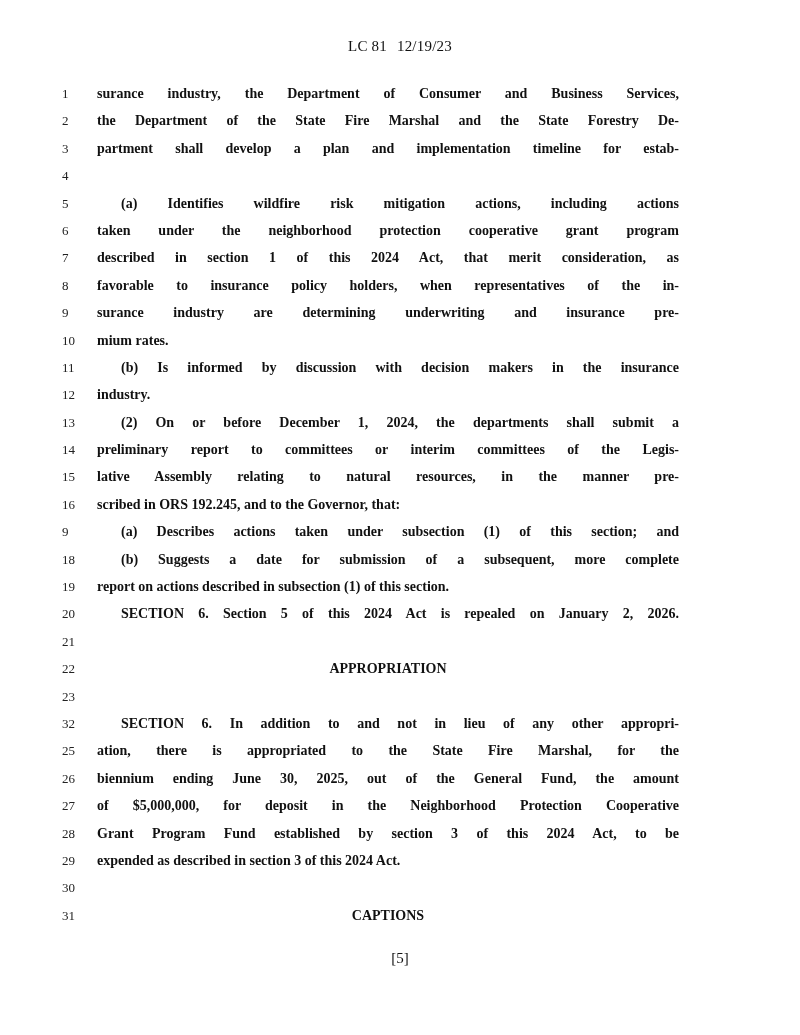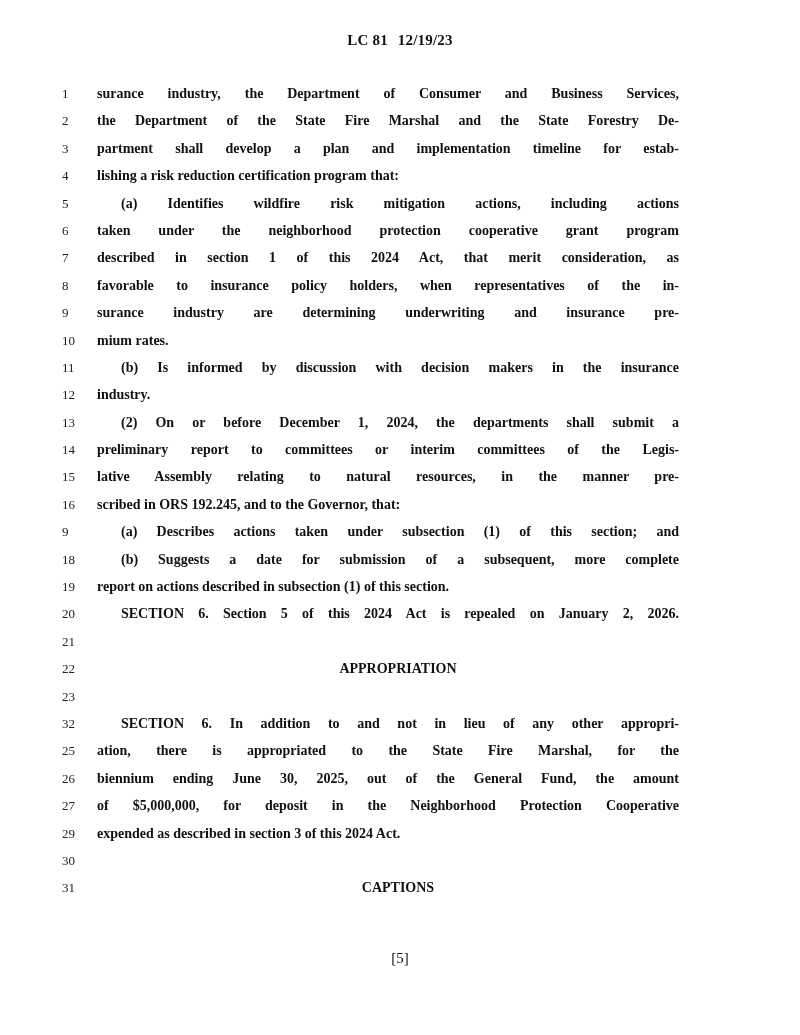--- a/index.html
+++ b/index.html
@@ -10,28 +10,27 @@
     body {
       width: 800px;
       height: 1035px;
       position: relative;
       overflow: hidden;
       font-family: "DejaVu Serif", "Liberation Serif", serif;
       color: #111111;
     }
     .header {
       position: absolute;
-      top: 32px;
+      top: 38px;
       left: 0;
       width: 800px;
       text-align: center;
       font-family: "Liberation Serif", serif;
       font-size: 15px;
       letter-spacing: 0.2px;
-      font-weight: bold;
     }
     .header span { margin: 0 3px; }
     .lines {
       position: absolute;
       top: 80px;
       left: 0;
       width: 800px;
     }
     .line {
       position: relative;
@@ -57,21 +56,21 @@
       font-size: 14px;
       text-align: justify;
       text-align-last: justify;
       white-space: nowrap;
     }
     .ltext.last { text-align-last: left; }
     .ltext.indent { left: 121px; width: 558px; }
     .ltext.center {
       text-align: center;
       text-align-last: center;
-      left: 107px;
+      left: 97px;
       width: 582px;
     }
     .sec { text-underline-offset: 2px; }
     .footer {
       position: absolute;
       top: 950px;
       left: 0;
       width: 800px;
       text-align: center;
       font-family: "Liberation Serif", serif;
@@ -94,21 +93,20 @@
     <div class="line">
       <span class="lnum">2</span>
       <span class="ltext">the Department of the State Fire Marshal and the State Forestry De-</span>
     </div>
     <div class="line">
       <span class="lnum">3</span>
       <span class="ltext">partment shall develop a plan and implementation timeline for estab-</span>
     </div>
     <div class="line">
       <span class="lnum">4</span>
-      <span class="ltext last">lishing a risk reduction certification program that:</span>
     </div>
     <div class="line">
       <span class="lnum">5</span>
       <span class="ltext indent">(a) Identifies wildfire risk mitigation actions, including actions</span>
     </div>
     <div class="line">
       <span class="lnum">6</span>
       <span class="ltext">taken under the neighborhood protection cooperative grant program</span>
     </div>
     <div class="line">
@@ -187,20 +185,24 @@
       <span class="lnum">25</span>
       <span class="ltext">ation, there is appropriated to the State Fire Marshal, for the</span>
     </div>
     <div class="line">
       <span class="lnum">26</span>
       <span class="ltext">biennium ending June 30, 2025, out of the General Fund, the amount</span>
     </div>
     <div class="line">
       <span class="lnum">27</span>
       <span class="ltext">of $5,000,000, for deposit in the Neighborhood Protection Cooperative</span>
+    </div>
+    <div class="line">
+      <span class="lnum">28</span>
+      <span class="ltext">Grant Program Fund established by section 3 of this 2024 Act, to be</span>
     </div>
     <div class="line">
       <span class="lnum">29</span>
       <span class="ltext last">expended as described in section 3 of this 2024 Act.</span>
     </div>
     <div class="line">
       <span class="lnum">30</span>
       <span class="ltext last"></span>
     </div>
     <div class="line">

